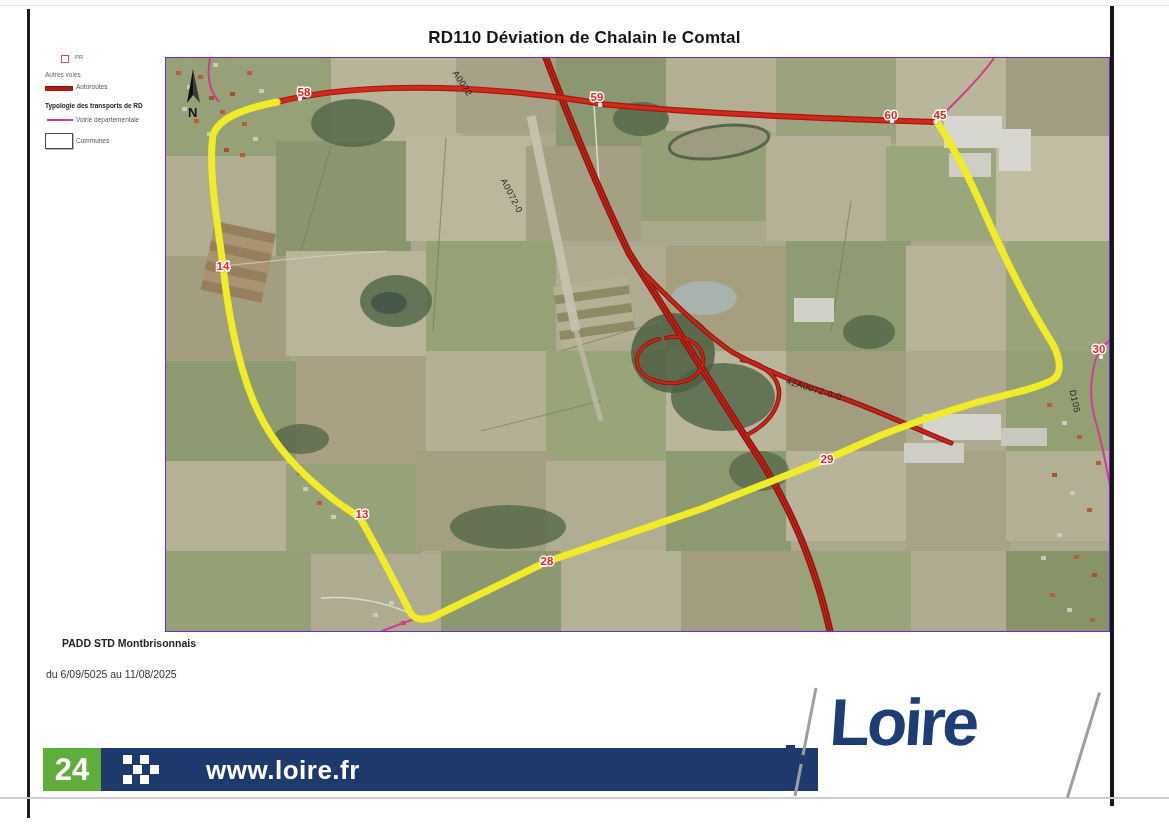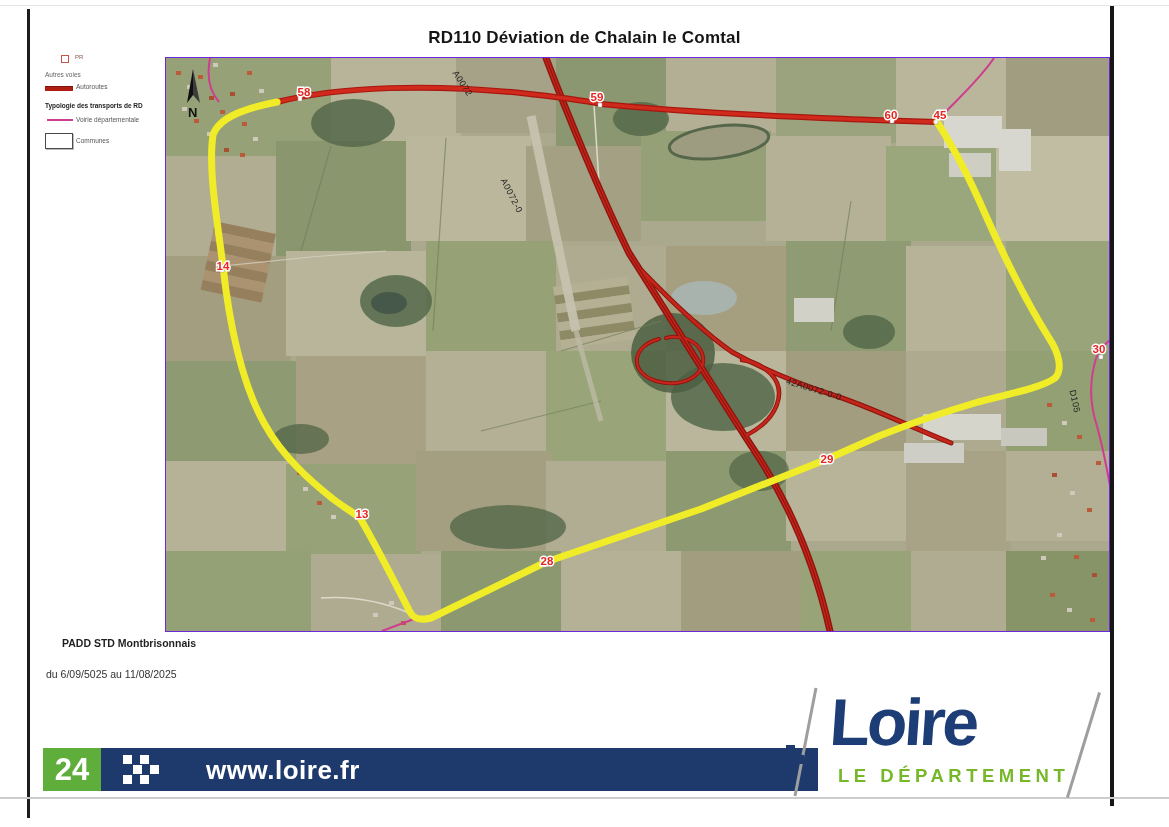--- a/index.html
+++ b/index.html
@@ -315,16 +315,15 @@
     <div class="web-text">www.loire.fr</div>
   </div>
 
   <div class="logo">
     <div class="slash slash-left"></div>
     <div class="slash slash-right"></div>
     <div class="logo-pix" style="left:6px;top:63px;"></div>
     <div class="logo-pix" style="left:15px;top:73px;"></div>
     <div class="logo-pix" style="left:6px;top:83px;"></div>
     <div class="logo-name">Loire</div>
-    <div class="logo-sub">LE DÉPARTEMENT</div>
   </div>
 
 </div>
 
 </body></html>

